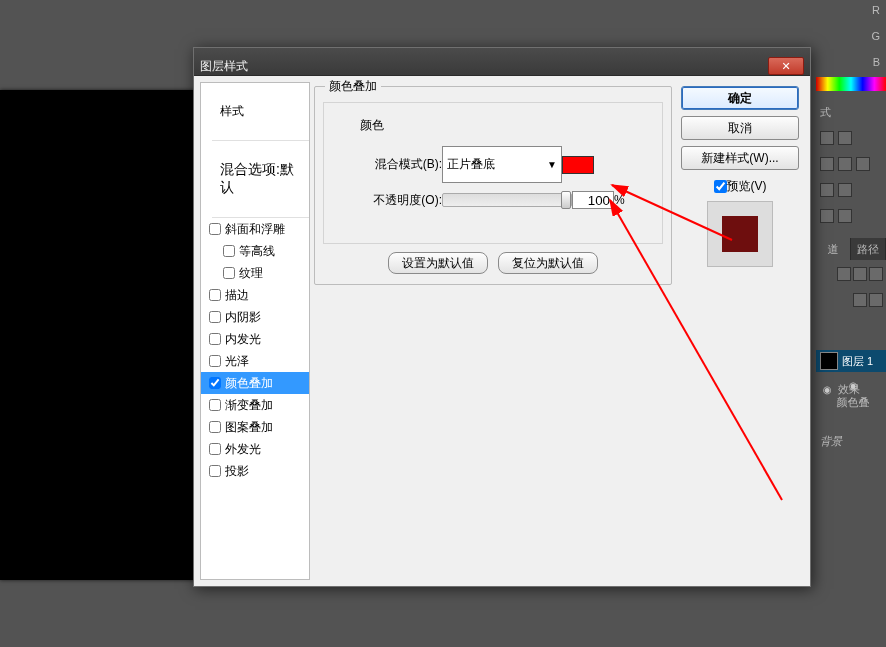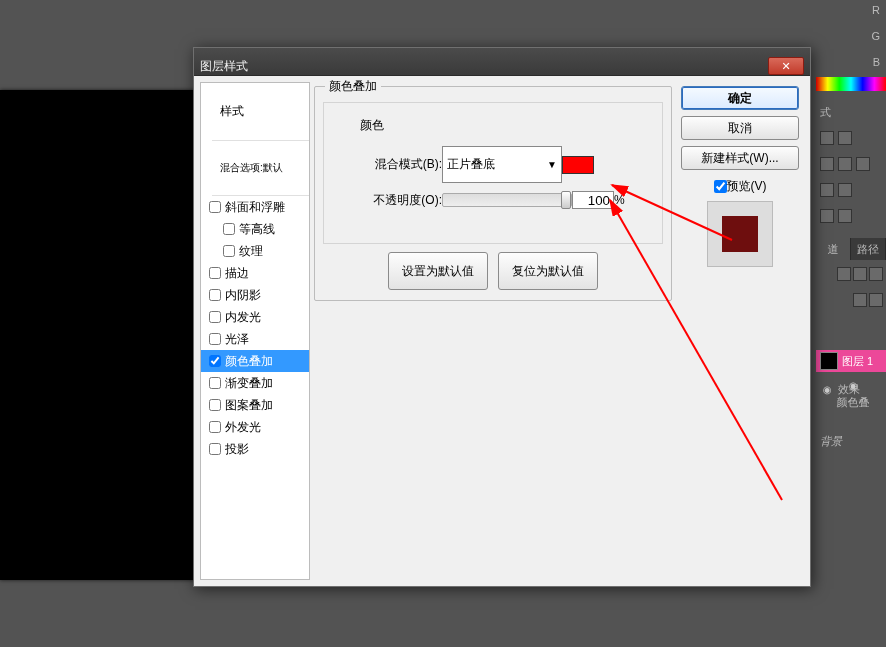--- a/index.html
+++ b/index.html
@@ -29,21 +29,21 @@
 .panel-row { position: absolute; width: 70px; height: 24px; background:#535353; display:flex; align-items:center; padding:0 4px; color:#bbb; font-size:11px; gap:4px;}
 .panel-row.r1 { top: 100px; } .panel-row.r2 { top: 126px; } .panel-row.r3 { top: 152px; }
 .panel-row.r4 { top: 178px; } .panel-row.r5 { top: 204px; }
 .panel-tab-group { position: absolute; top: 238px; right: 0; width: 70px; height: 22px; background:#3a3a3a; display:flex; }
 .panel-tab { flex:1; color:#bbb; font-size:11px; display:flex; align-items:center; justify-content:center; border-right:1px solid #2a2a2a;}
 .panel-tab.sel { background:#535353;}
 .mini-iconrow { position:absolute; right:0; width:70px; height:20px; display:flex; gap:2px; align-items:center; justify-content:flex-end; padding:0 3px;}
 .mini-iconrow.i1{ top:264px;} .mini-iconrow.i2{ top:290px;}
 .mini-icon{ width:14px; height:14px; background:#6a6a6a; border:1px solid #333; }
 .layer-entry { position:absolute; right:0; width:70px; height:22px; display:flex; align-items:center; color:#bbb; font-size:11px; padding-left:4px; gap:4px;}
-.layer-entry.le1{top:350px;background:#ec4899;color:#fff;}
+.layer-entry.le1{top:350px;background:#0c4a6e;color:#fff;}
 .layer-entry.le2{top:378px;}
 .layer-entry.le3{top:380px;flex-direction:column;}
 .layer-entry.le4{top:430px;font-style:italic;}
 .eye{width:14px;height:14px;display:inline-flex;align-items:center;justify-content:center;}
 .eye::before{content:"◉";color:#ccc;font-size:10px;}
 .thumb{width:18px;height:18px;background:#000;border:1px solid #888;}
 
 
 .dialog {
   position: absolute; left: 193px; top: 47px; width: 618px; height: 540px;
@@ -54,40 +54,40 @@
   height: 28px; background: linear-gradient(#4b4b4b,#3a3a3a);
   display: flex; align-items: flex-end; padding: 0 6px;
   color: #eee; border-bottom: 1px solid #2a2a2a;
 }
 .titlebar .title { flex: 1; }
 .close-btn { width: 36px; height: 18px; background: linear-gradient(#d96a5a,#c23b2b);
   border: 1px solid #8a1c12; border-radius:2px; color:#fff; display:flex; align-items:center; justify-content:center; font-size:11px;}
 .dlg-body { display:flex; height: calc(100% - 28px); padding: 6px; gap: 2px;}
 .styles-col { width: 110px; border:1px solid #bcbcbc; background:#fff; }
 .styles-header, .styles-sub { padding: 20px 8px; border-bottom:1px solid #e0e0e0;margin-left:11px; }
-.styles-sub { font-size: 10px; }
+.styles-sub { font-size: 14px; }
 .style-item { display:flex; align-items:center; height:22px; padding: 0 8px; gap:4px; }
 .style-item input { width:12px; height:12px; }
 .style-item.indented { padding-left: 22px; }
 .style-item.selected { background:#3399ff; color:#fff; }
 .center-col { flex: 1; padding: 0 2px; position:relative;}
 .groupbox { border:1px solid #bcbcbc; margin-top: 4px; border-radius:2px; }
 .groupbox .legend { position:relative; top:-9px; left:10px; background:#f0f0f0; padding:0 4px; display:inline-block;}
 .inner-group { margin: -2px 8px 8px; border:1px solid #d4d4d4; padding: 26px; }
 .inner-legend { position:relative; top:-12px; left:6px; background:#f0f0f0; padding:0 4px; display:inline-block;}
 .form-row { display:flex; align-items:center; margin-bottom:8px; }
 .form-row label { width: 92px; text-align:right; }
 .dropdown { flex:0 0 120px; height:37px; border:1px solid #888; background:#fff; display:flex; align-items:center; padding:0 4px; justify-content:space-between;}
 .dropdown .chev { font-size:10px; }
 .color-swatch { width:32px; height:18px; background:#ff0000; border:1px solid #333; }
 .slider-track { flex:0 0 130px; height:14px; background:linear-gradient(#ddd,#eee); border:1px solid #aaa; position:relative; border-radius:2px;}
 .slider-thumb { position:absolute; right:0; top:-3px; width:10px; height:18px; background:linear-gradient(#fff,#ccc); border:1px solid #888; border-radius:2px;}
 .num-input { width:42px; height:18px; border:1px solid #888; text-align:right; padding:0 3px; }
 .btn-row { display:flex; justify-content:center; gap:10px; margin: 6px 0 10px;}
-.small-btn { min-width: 100px; height:38px; border:1px solid #8a8a8a; background:linear-gradient(#fdfdfd,#e3e3e3); border-radius:3px; font-size:12px;}
+.small-btn { min-width: 100px; height:22px; border:1px solid #8a8a8a; background:linear-gradient(#fdfdfd,#e3e3e3); border-radius:8px; font-size:12px;}
 .right-col { width: 128px; display:flex; flex-direction:column; align-items:center; gap:6px; padding: 4px 2px;}
 .dlg-btn { width:118px; height:24px; border:1px solid #457ab8; background:linear-gradient(#f5faff,#dbeaff); border-radius:3px; font-size:12px;}
 .dlg-btn.default { box-shadow: 0 0 0 1px #2a6bbf inset; font-weight:600;}
 .dlg-btn.plain { border-color:#8a8a8a; background:linear-gradient(#fdfdfd,#e3e3e3);}
 .preview-check { display:flex; align-items:center; gap:0; margin-top:2px;}
 .preview-box { width: 66px; height: 66px; background:#ddd; border:1px solid #bbb; display:flex; align-items:center; justify-content:center;}
 .preview-swatch { width:36px; height:36px; background:#6e0e0e; }
 
 
 .arrow-svg { position:absolute; left:0; top:28px; width: 490px; height: 480px; pointer-events:none;}

